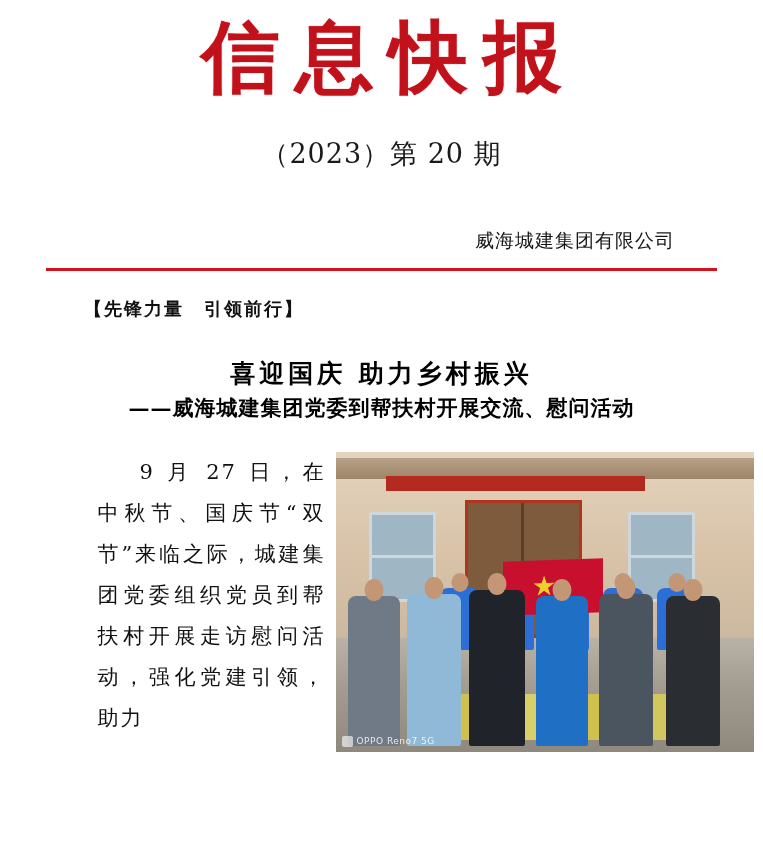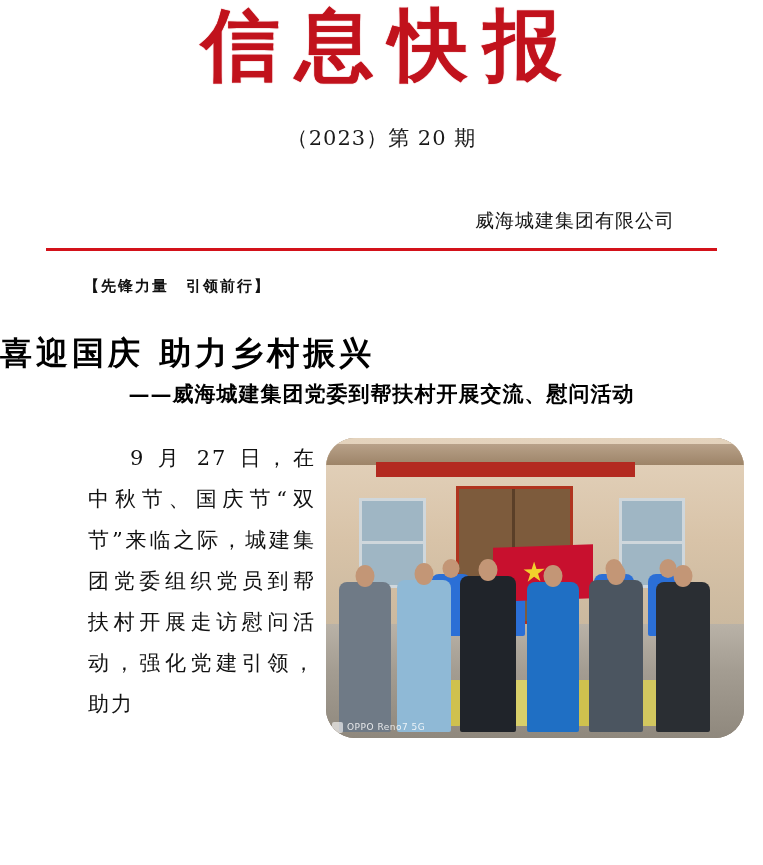--- a/index.html
+++ b/index.html
@@ -18,35 +18,35 @@
   .page {
     width: 763px;
     height: 865px;
     position: relative;
     box-sizing: border-box;
   }
 
   
   .masthead {
     text-align: center;
-    padding-top: 4px;
+    padding-top: 16px;
   }
   .masthead-title {
     font-family: "DejaVu Serif", "Liberation Serif", serif;
     font-weight: bold;
     font-size: 78px;
     line-height: 1.05;
     letter-spacing: 16px;
     color: #c1121c;
     text-indent: 16px;
     text-shadow: 0 0 1px #c1121c;
   }
   .issue-line {
     margin-top: 38px;
-    font-size: 21px;
+    font-size: 27px;
     letter-spacing: 1px;
     color: #1a1a1a;
   }
 
   
   .pub-row {
     margin-top: 56px;
     padding: 0 88px 0 88px;
     display: flex;
     justify-content: flex-end;
@@ -60,70 +60,71 @@
   .red-rule {
     margin: 14px 46px 0 46px;
     height: 3px;
     background: #d3121a;
   }
 
   
   .column-head {
     margin-top: 26px;
     padding-left: 84px;
-    font-size: 15px;
+    font-size: 18px;
     font-weight: bold;
     letter-spacing: 2px;
     color: #111;
   }
 
   
   .headline {
     margin-top: 36px;
-    font-size: 32px;
+    text-align: center;
+    font-size: 25px;
     font-weight: bold;
     letter-spacing: 4px;
     color: #000;
   }
   .subheadline {
     margin-top: 4px;
     text-align: center;
     font-size: 21px;
     font-weight: bold;
     letter-spacing: 1px;
     color: #000;
   }
 
   
   .content {
     margin-top: 30px;
     display: flex;
     align-items: flex-start;
     padding-left: 88px;
+    justify-content: center;
   }
   .body-col {
     width: 228px;
     font-size: 21px;
     line-height: 1.95;
     letter-spacing: 2px;
     text-align: justify;
     text-justify: inter-ideograph;
     color: #111;
   }
   .body-col p { margin: 0; text-indent: 2em; }
 
   .photo {
     position: relative;
     width: 418px;
     height: 300px;
     margin-left: 10px;
     overflow: hidden;
     background: #7a6b5c;
     flex: none;
-    border-radius: 29px;
   }
   
   .ph-sky {
     position: absolute; left: 0; top: 0; width: 100%; height: 46%;
     background: linear-gradient(#d9c9b4, #cbb79f);
   }
   .ph-wall {
     position: absolute; left: 0; top: 0; width: 100%; height: 62%;
     background: linear-gradient(180deg, #e4d3bd 0%, #d8c3a8 55%, #cbb99f 100%);
   }

